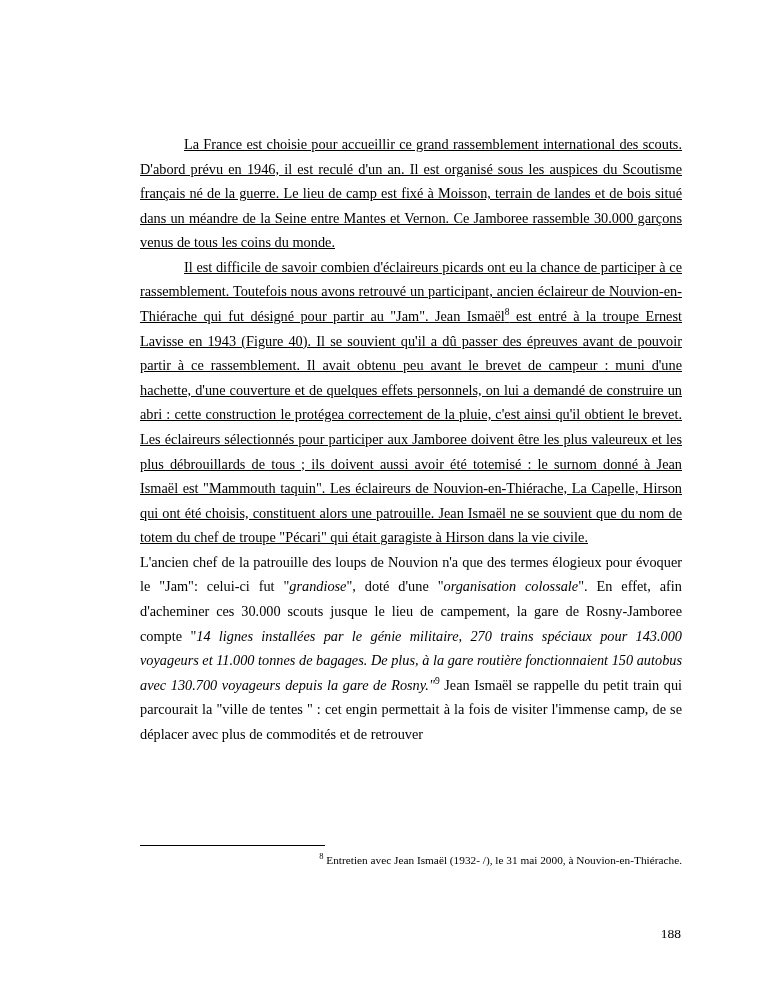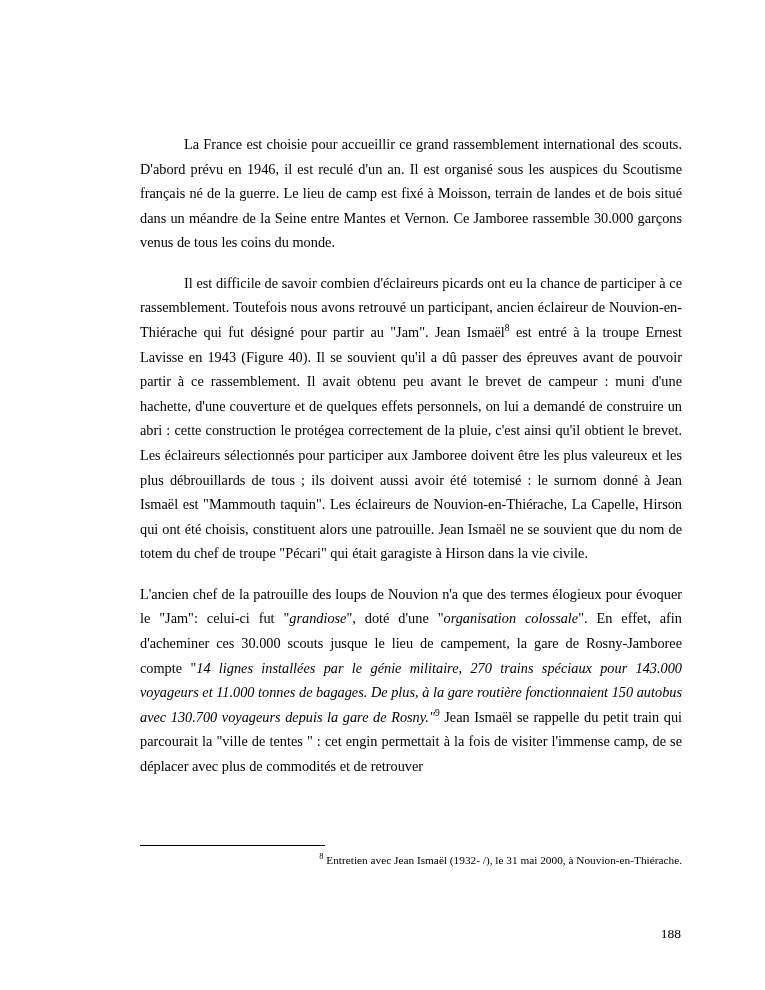--- a/index.html
+++ b/index.html
@@ -28,23 +28,24 @@
   .para {
     font-size: 14.3px;
     line-height: 1.72;
     text-align: justify;
     text-justify: inter-word;
     margin: 0 0 0 0;
     hyphens: none;
   }
   .indent {
     text-indent: 44px;
+    text-decoration: underline;
   }
   .para + .para {
-    margin-top: 16px;
+    margin-top: 0px;
   }
   sup {
     font-size: 9.5px;
     vertical-align: super;
     line-height: 0;
   }
   em {
     font-style: italic;
   }
   .footnotes {

